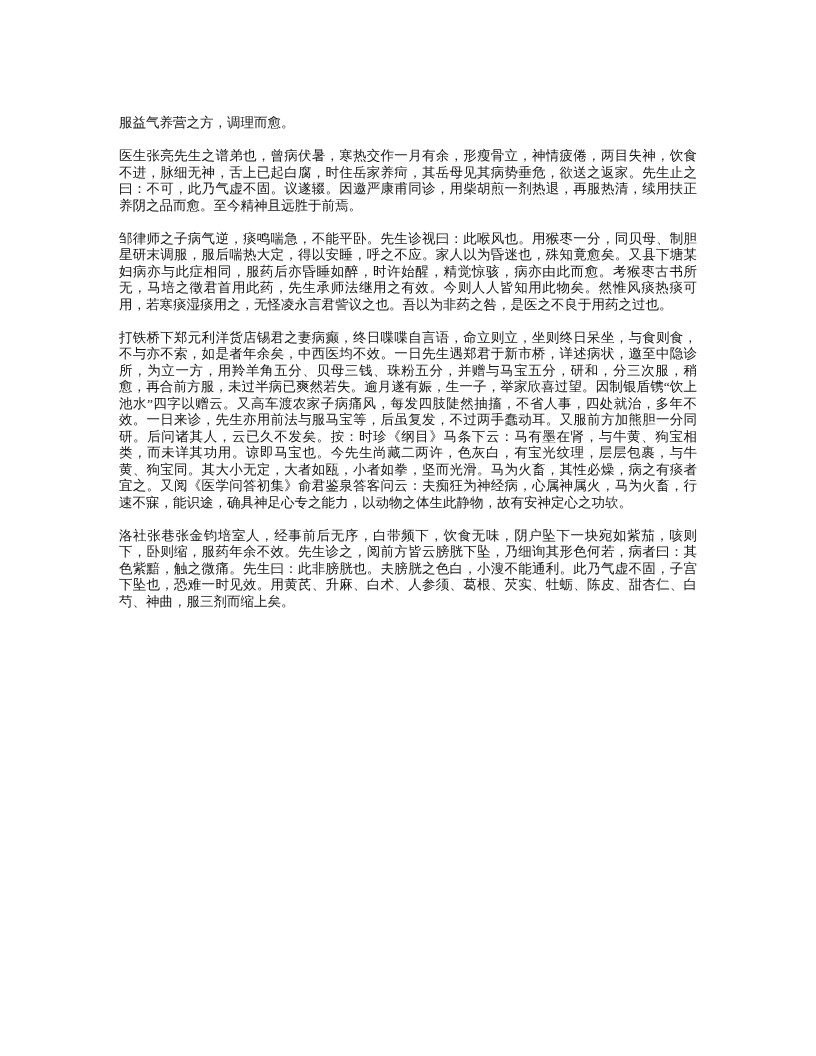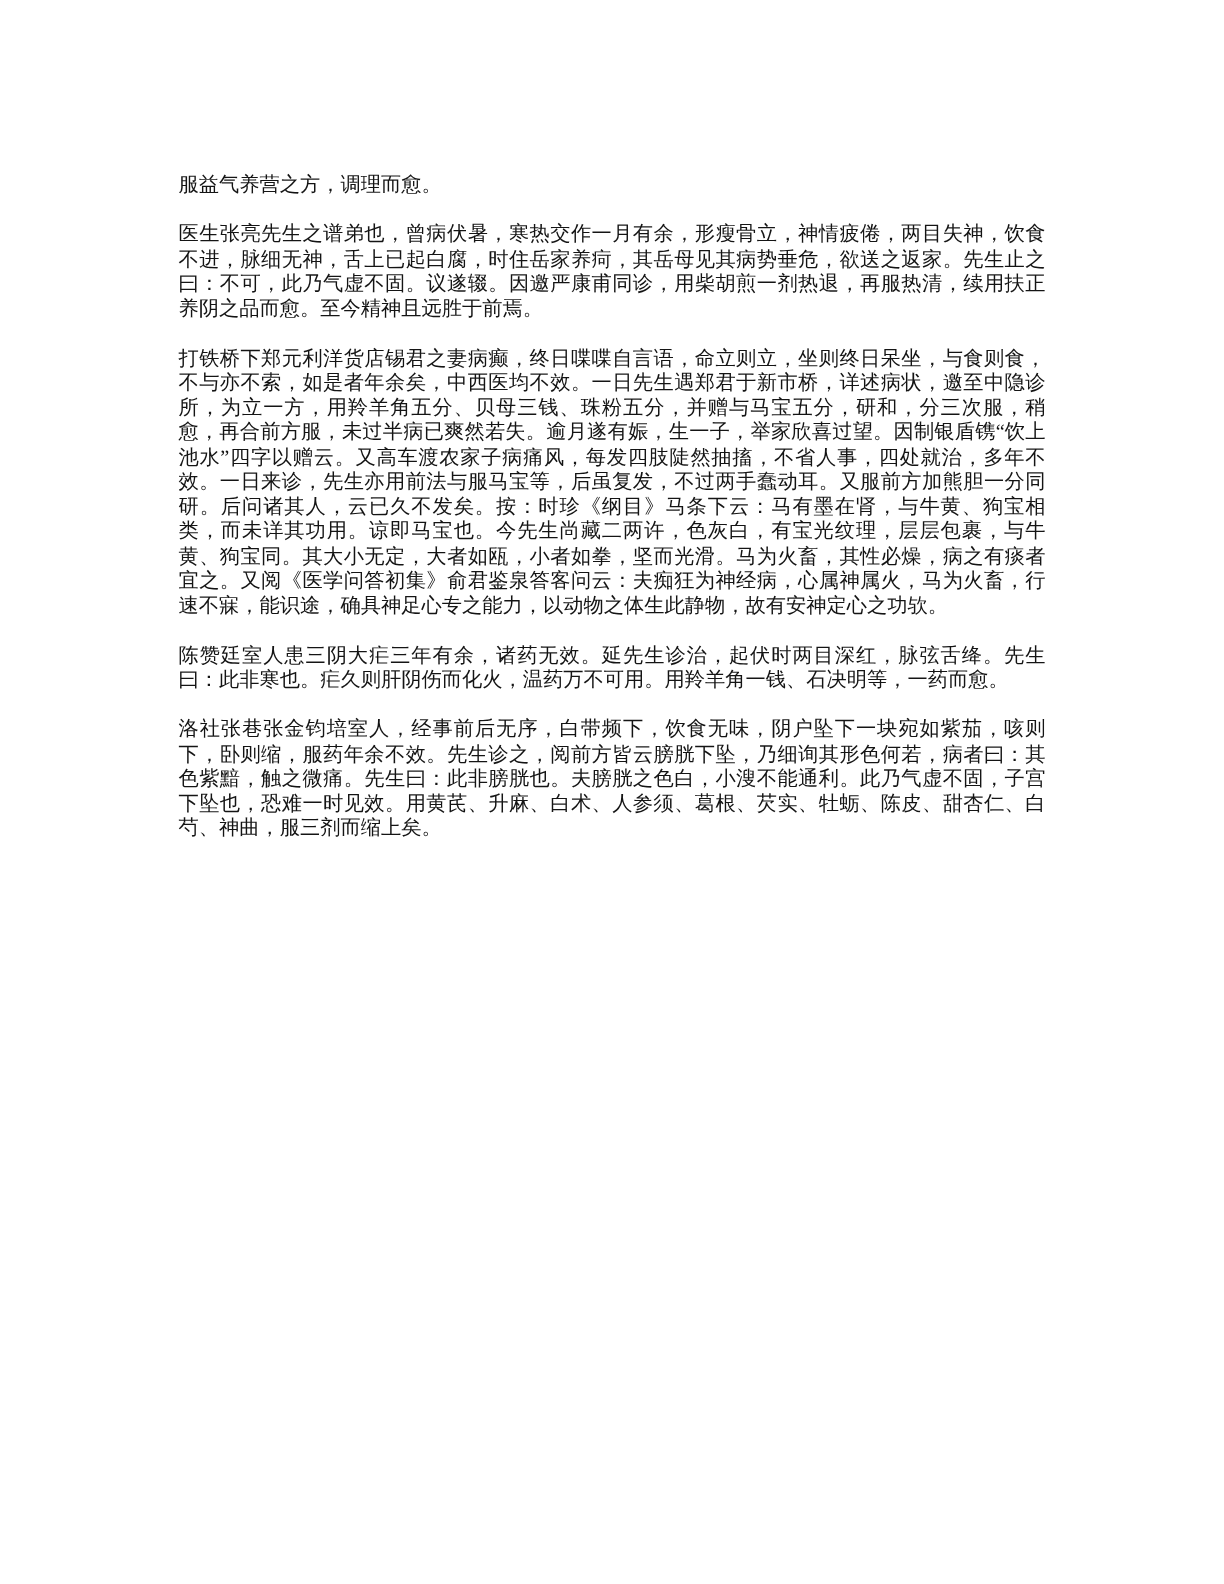--- a/index.html
+++ b/index.html
@@ -40,17 +40,17 @@
     font-family: "Liberation Serif", "DejaVu Serif", serif;
   }
 </style>
 </head>
 <body>
 
 <div class="page">
   <div class="text-block">
     <p>服益气养营之方，调理而愈。</p>
     <p>医生张亮先生之谱弟也，曾病伏暑，寒热交作一月有余，形瘦骨立，神情疲倦，两目失神，饮食不进，脉细无神，舌上已起白腐，时住岳家养疴，其岳母见其病势垂危，欲送之返家。先生止之曰：不可，此乃气虚不固。议遂辍。因邀严康甫同诊，用柴胡煎一剂热退，再服热清，续用扶正养阴之品而愈。至今精神且远胜于前焉。</p>
+    <p>邹律师之子病气逆，痰鸣喘急，不能平卧。先生诊视曰：此喉风也。用猴枣一分，同贝母、制胆星研末调服，服后喘热大定，得以安睡，呼之不应。家人以为昏迷也，殊知竟愈矣。又县下塘某妇病亦与此症相同，服药后亦昏睡如醉，时许始醒，精觉惊骇，病亦由此而愈。考猴枣古书所无，马培之徵君首用此药，先生承师法继用之有效。今则人人皆知用此物矣。然惟风痰热痰可用，若寒痰湿痰用之，无怪凌永言君訾议之也。吾以为非药之咎，是医之不良于用药之过也。</p>
     <p>打铁桥下郑元利洋货店锡君之妻病癫，终日喋喋自言语，命立则立，坐则终日呆坐，与食则食，不与亦不索，如是者年余矣，中西医均不效。一日先生遇郑君于新市桥，详述病状，邀至中隐诊所，为立一方，用羚羊角五分、贝母三钱、珠粉五分，并赠与马宝五分，研和，分三次服，稍愈，再合前方服，未过半病已爽然若失。逾月遂有娠，生一子，举家欣喜过望。因制银盾镌“饮上池水”四字以赠云。又高车渡农家子病痛风，每发四肢陡然抽搐，不省人事，四处就治，多年不效。一日来诊，先生亦用前法与服马宝等，后虽复发，不过两手蠢动耳。又服前方加熊胆一分同研。后问诸其人，云已久不发矣。按：时珍《纲目》马条下云：马有墨在肾，与牛黄、狗宝相类，而未详其功用。谅即马宝也。今先生尚藏二两许，色灰白，有宝光纹理，层层包裹，与牛黄、狗宝同。其大小无定，大者如瓯，小者如拳，坚而光滑。马为火畜，其性必燥，病之有痰者宜之。又阅《医学问答初集》俞君鉴泉答客问云：夫痴狂为神经病，心属神属火，马为火畜，行速不寐，能识途，确具神足心专之能力，以动物之体生此静物，故有安神定心之功欤。</p>
-    <p>陈赞廷室人患三阴大疟三年有余，诸药无效。延先生诊治，起伏时两目深红，脉弦舌绛。先生曰：此非寒也。疟久则肝阴伤而化火，温药万不可用。用羚羊角一钱、石决明等，一药而愈。</p>
     <p>洛社张巷张金钧培室人，经事前后无序，白带频下，饮食无味，阴户坠下一块宛如紫茄，咳则下，卧则缩，服药年余不效。先生诊之，阅前方皆云膀胱下坠，乃细询其形色何若，病者曰：其色紫黯，触之微痛。先生曰：此非膀胱也。夫膀胱之色白，小溲不能通利。此乃气虚不固，子宫下坠也，恐难一时见效。用黄芪、升麻、白术、人参须、葛根、芡实、牡蛎、陈皮、甜杏仁、白芍、神曲，服三剂而缩上矣。</p>
   </div>
 </div>
 
 </body></html>

